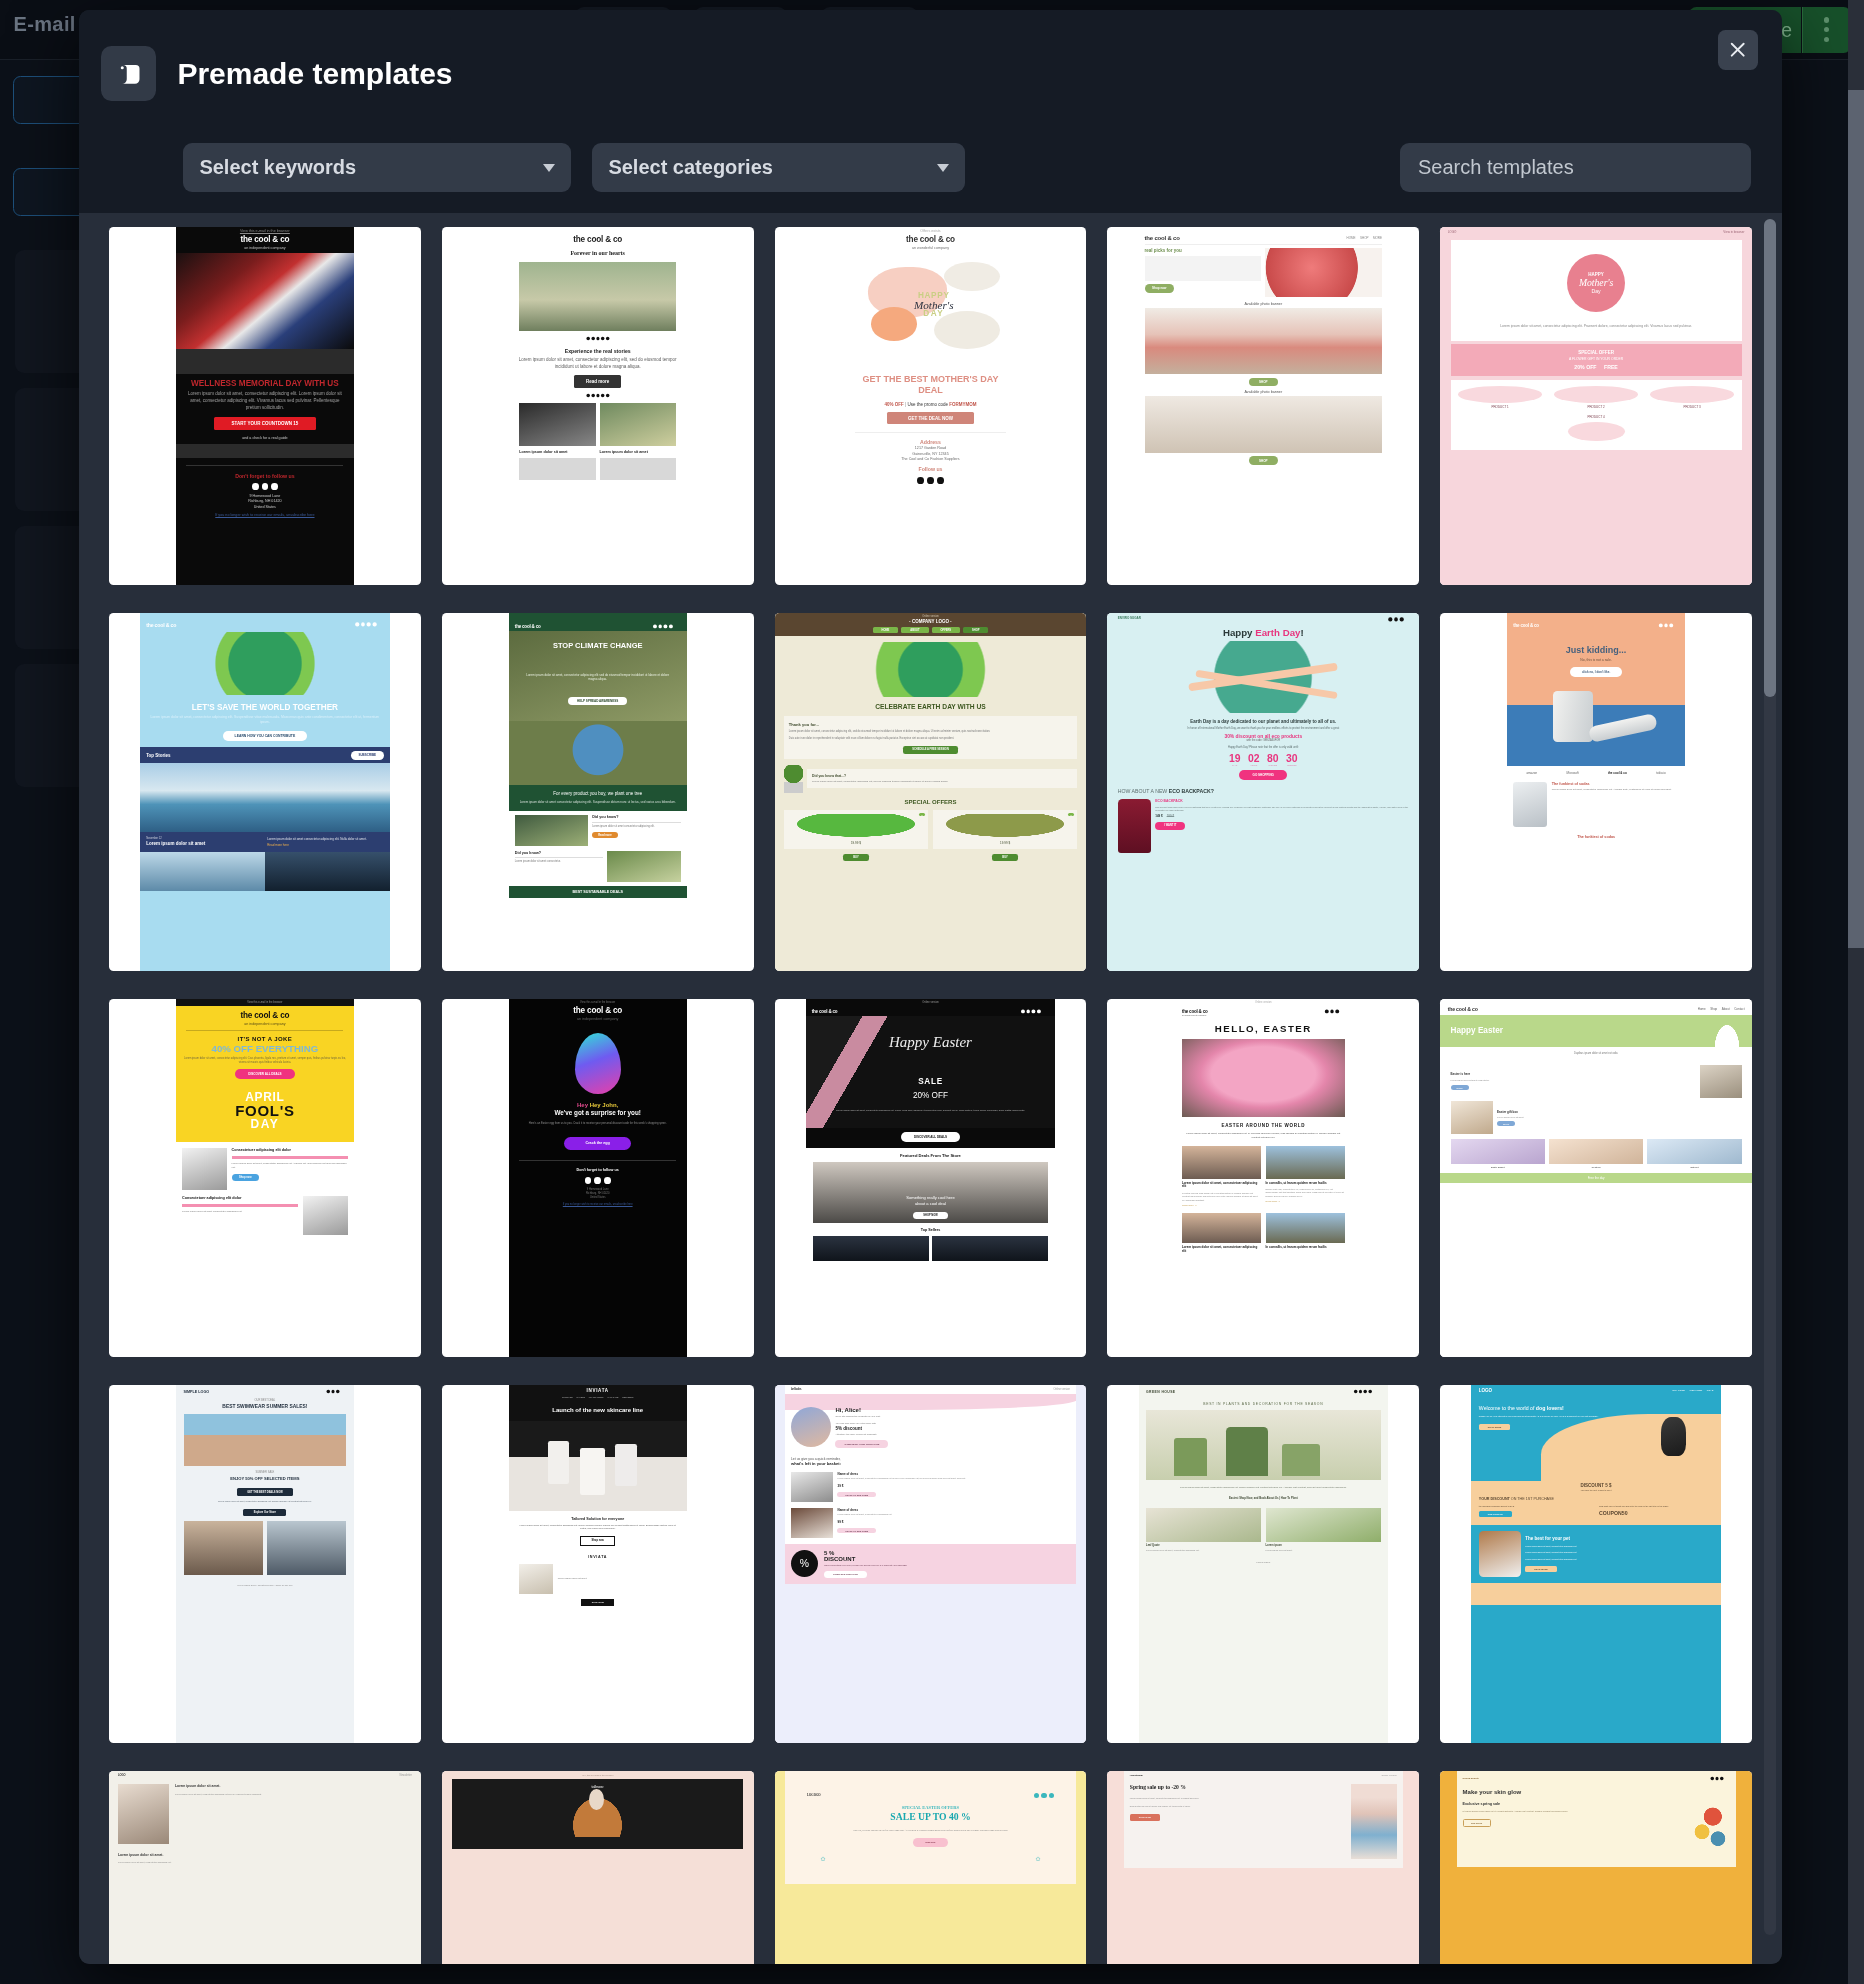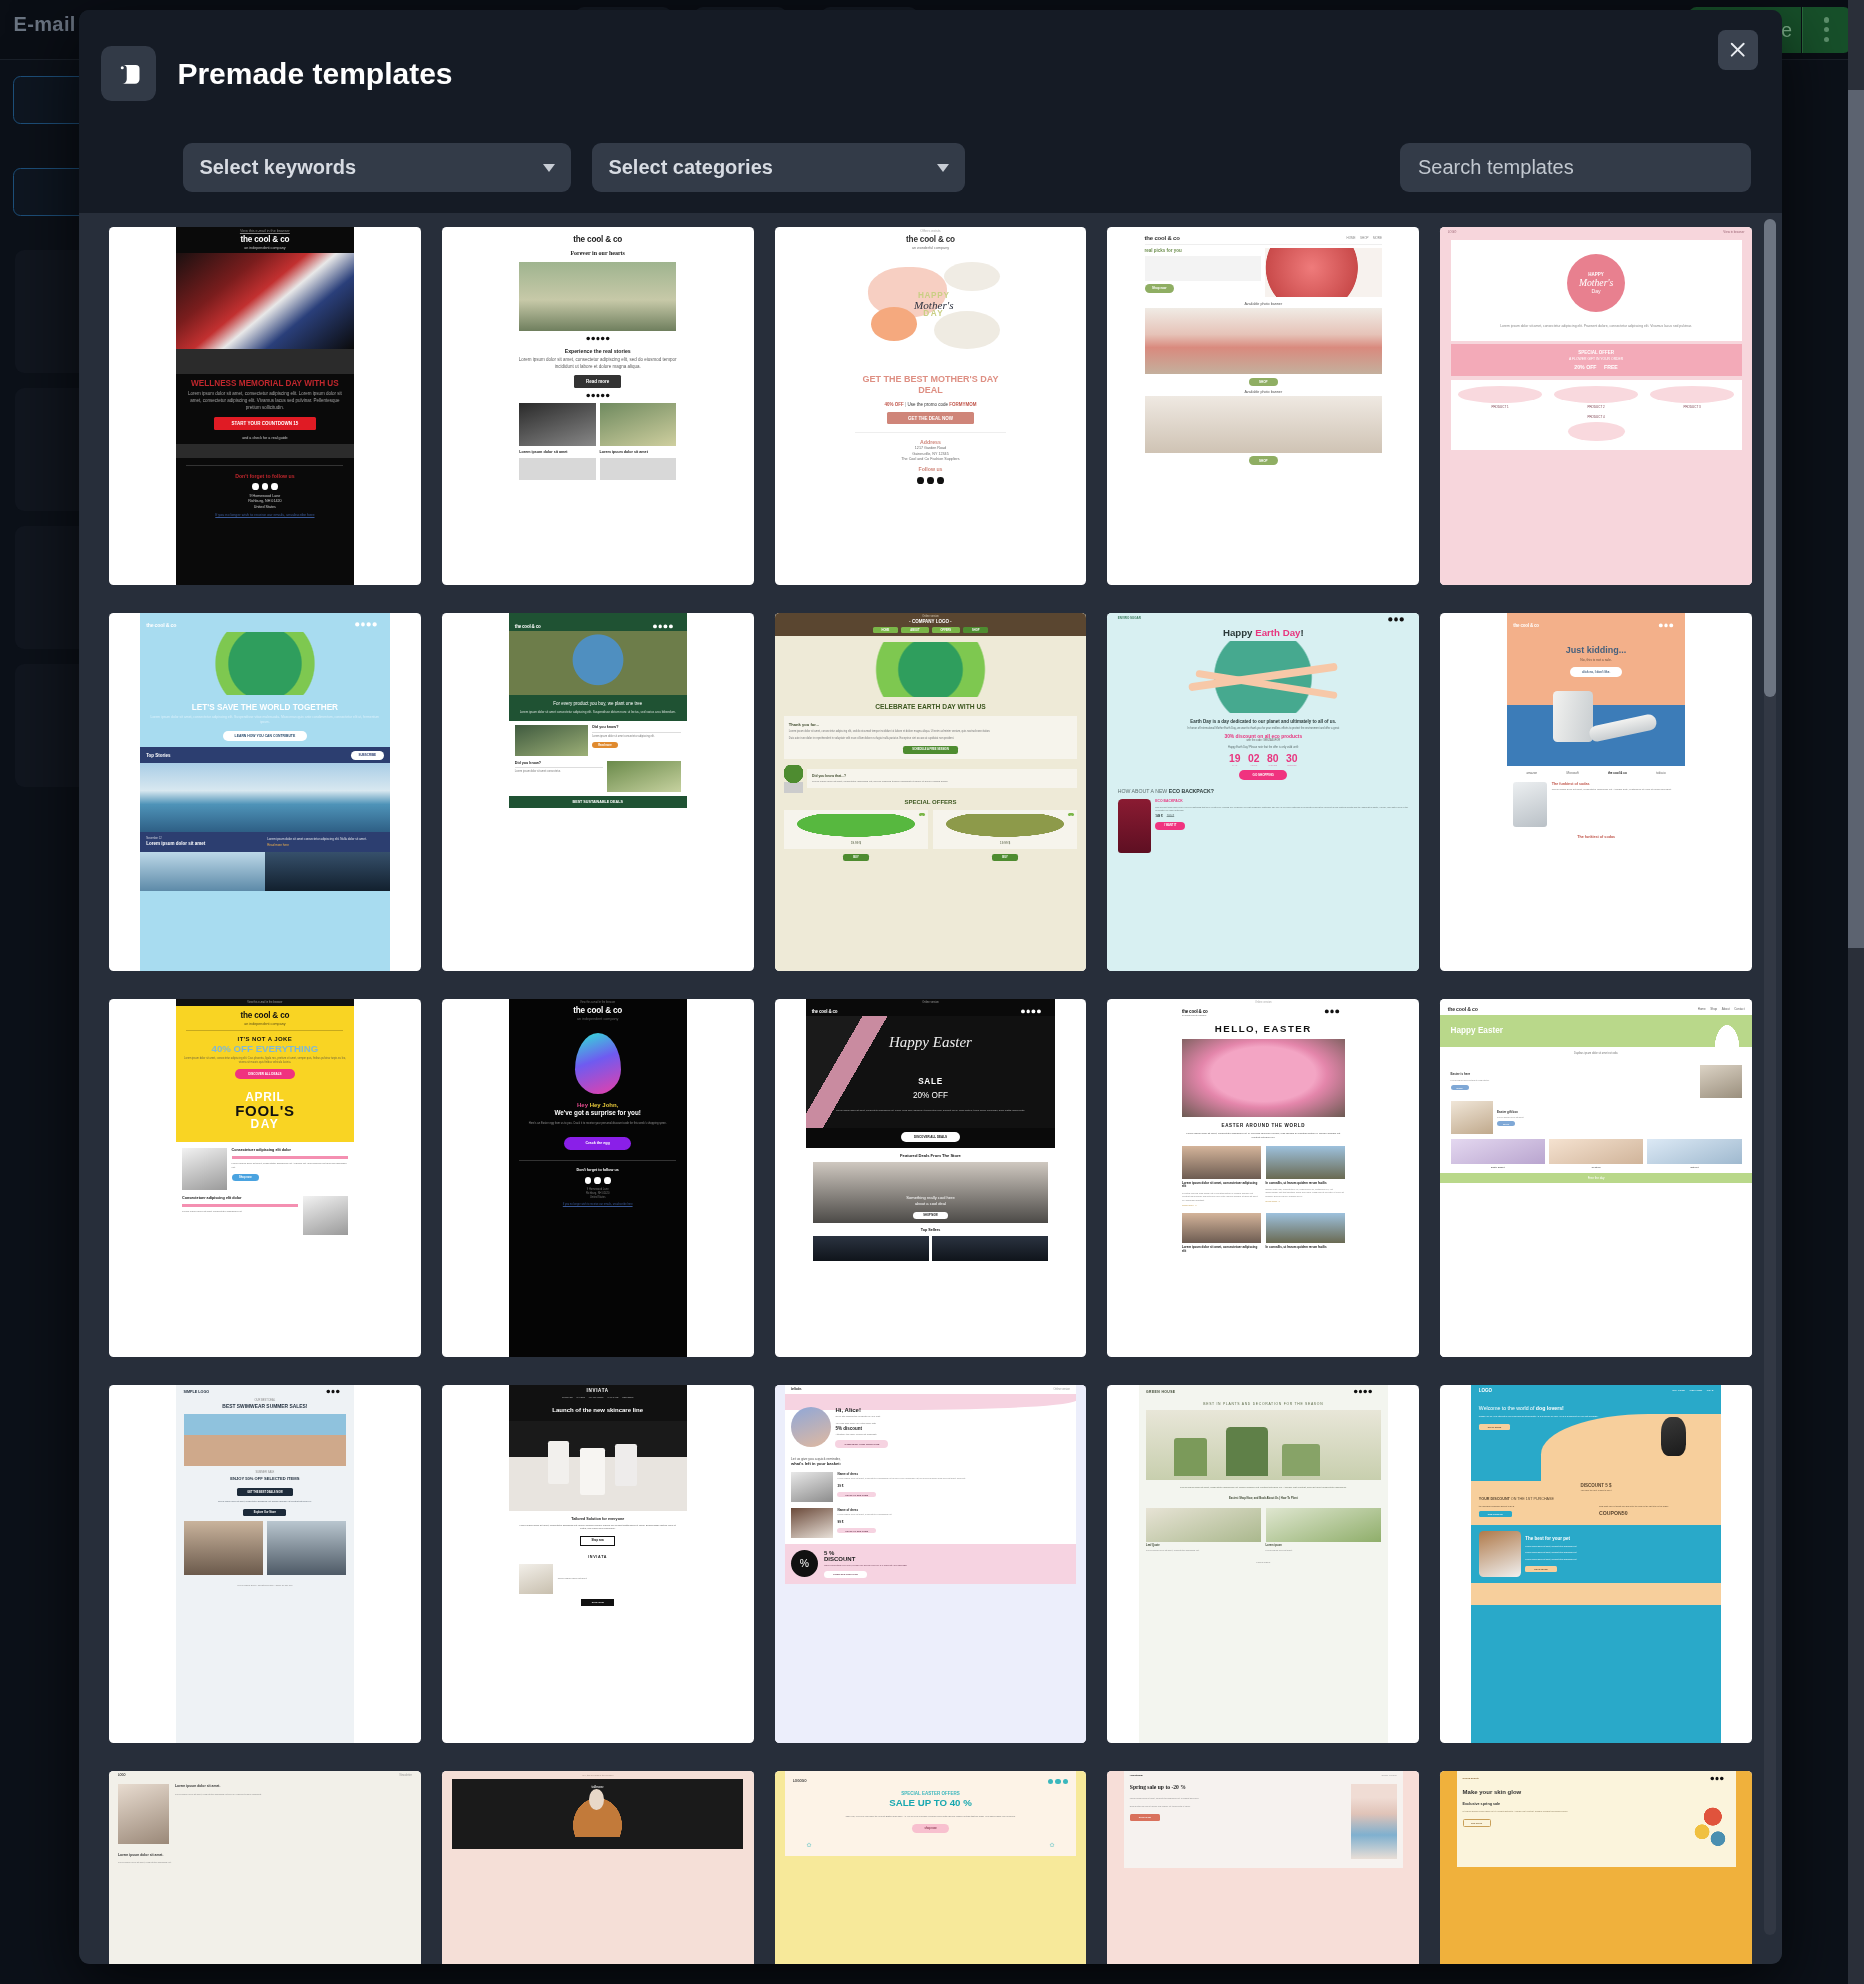--- a/index.html
+++ b/index.html
@@ -467,20 +467,25 @@
           <div class="m-bar" style="background:#1f5233;color:#b9d6c4;font-size:3px;">&nbsp;</div>
           <div style="background:#1f5233;display:flex;justify-content:space-between;align-items:center;padding:1.5px 6px;">
             <span class="m-logo" style="font-size:4.5px;color:#fff;">the cool &amp; co</span>
             <span class="dots w" style="transform:scale(.55);">
                   <i></i>
                   <i></i>
                   <i></i>
                   <i></i>
                 </span>
           </div>
+          <div style="position:relative;height:90px;background:linear-gradient(160deg,#5c6b3f,#8f9b66);">
+            <div style="position:absolute;left:0;right:0;top:10.4px;text-align:center;font-size:7.5px;font-weight:800;color:#fff;line-height:1.2;">STOP CLIMATE CHANGE</div>
+            <div style="position:absolute;left:8%;right:8%;top:42px;text-align:center;font-size:3px;color:#e8efe0;line-height:1.5;">Lorem ipsum dolor sit amet, consectetur adipiscing elit sed do eiusmod tempor incididunt ut labore et dolore magna aliqua.</div>
+            <div style="position:absolute;left:0;right:0;top:66px;text-align:center;"><span class="m-btn" style="background:#fff;color:#2d4a2d;font-size:3px;padding:2.2px 9px;">HELP SPREAD AWARENESS</span></div>
+          </div>
           <div style="height:64px;background:radial-gradient(circle at 50% 45%,#4f8fc0 0 26%,#6d7d4a 27%);"></div>
           <div style="background:#1f5233;color:#fff;padding:6px 7.5px;text-align:center;">
             <div style="font-size:4.5px;">For every product you buy, we plant one tree</div>
             <div style="font-size:3px;opacity:.8;margin-top:4.5px;line-height:1.5;">Lorem ipsum dolor sit amet consectetur adipiscing elit. Suspendisse dictum nunc ut lectus, sed varius arcu bibendum.</div>
           </div>
           <div style="display:flex;gap:3.7px;margin:4.5px 6px;">
             <div style="flex:1;height:31px;background:linear-gradient(160deg,#3f5a3f,#9db077);"></div>
             <div style="flex:1.2;">
               <div style="font-size:3.7px;font-weight:700;">Did you know?</div>
               <div style="border-top:0.7px solid #ddd;margin:2.2px 0;"></div>
@@ -1085,21 +1090,21 @@
               <div style="position:absolute;left:32%;top:-9px;width:30%;height:21px;background:#e8d8c8;border-radius:50%;"></div>
             </div>
           </div>
         </div>
           </div>
       </div>
 
       <div class="tpl-card">
         <div class="tpl-inner">
             <div class="mail wide" style="background:#f7e99a;color:#333;">
-          <div style="background:#fdf3e7;margin:0 10.4px;padding:8px;">
+          <div style="background:#fdf3e7;margin:0 10.4px;padding:22px;font-family:Liberation Serif, serif;">
             <div style="display:flex;justify-content:space-between;align-items:center;">
               <b style="font-size:3px;">LOGOGO</b>
               <span style="display:flex;gap:2.2px;">
                 <i style="width:5.2px;height:5.2px;border-radius:50%;background:#3bb7bd;display:block;"></i>
                 <i style="width:5.2px;height:5.2px;border-radius:50%;background:#3bb7bd;display:block;"></i>
                 <i style="width:5.2px;height:5.2px;border-radius:50%;background:#3bb7bd;display:block;"></i>
               </span>
             </div>
             <div style="text-align:center;font-size:4.5px;font-weight:700;color:#3bb7bd;margin-top:7.5px;">SPECIAL EASTER OFFERS</div>
             <div style="text-align:center;font-size:9.7px;font-weight:800;color:#19a8b0;line-height:1.1;margin-top:1.5px;">SALE UP TO 40 %</div>

